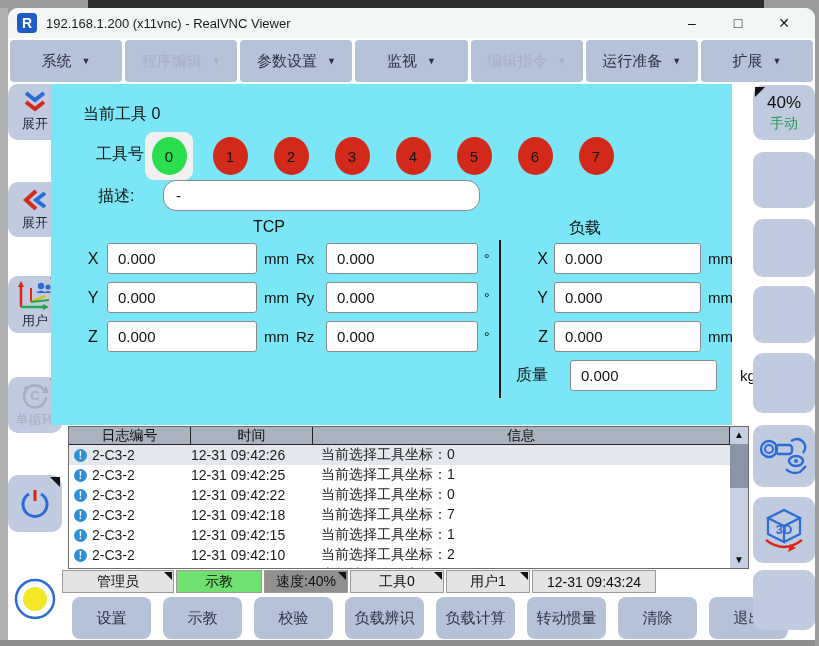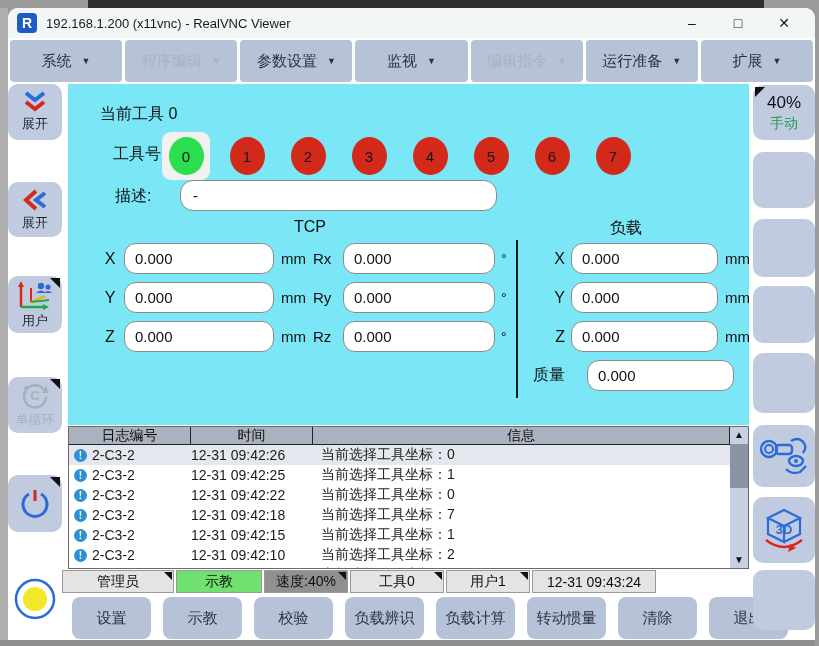--- a/index.html
+++ b/index.html
@@ -30,37 +30,37 @@
 
   
   .sbtn { position:absolute; background:#c0cbe0; border-radius:10px; display:flex; flex-direction:column; align-items:center; justify-content:center; gap:2px; font-size:13px; color:#1f2330; }
   .sbtn.disabled { color:#a8b0be; }
   .tri-tr::after { content:""; position:absolute; top:2px; right:2px; border-top:10px solid #111; border-left:10px solid transparent; }
   .tri-tl::before { content:""; position:absolute; top:2px; left:2px; border-top:10px solid #111; border-right:10px solid transparent; }
   .speed-pct { font-size:17px; color:#111; }
   .mode-lbl { font-size:14px; color:#1d9a4f; }
 
   
-  .tool-panel { position:absolute; left:68px; top:84px; width:681px; height:341px; background:#7be6f6;padding-left:46px; }
+  .tool-panel { position:absolute; left:51px; top:84px; width:681px; height:341px; background:#7be6f6;padding-left:46px; }
   .cur-tool { position:absolute; left:32px; top:20px; font-size:16px; color:#101010; }
   .toolno-label { position:absolute; left:45px; top:60px; font-size:16px; color:#101010; }
   .tool-row { position:absolute; left:94px; top:48px; display:flex; gap:13px; }
   .tool-slot { width:48px; height:48px; display:flex; align-items:center; justify-content:center; }
   .tool-slot.selected { background:#f1f1f1; border-radius:9px; }
   .tool-circle { width:35px; height:38px; border-radius:50%; background:#d3291b; color:#151515; display:flex; align-items:center; justify-content:center; font-size:15px; }
   .tool-slot.selected .tool-circle { background:#2bde4d; }
   .desc-label { position:absolute; left:47px; top:102px; font-size:16px; color:#101010; }
   .desc-input { position:absolute; left:112px; top:96px; width:317px; height:31px; background:#fff; border:1px solid #8a8a8a; border-radius:13px; font-size:15px; padding:0 12px; color:#111; font-family:inherit; }
-  .sec-title { position:absolute; font-size:16px; color:#101010; width:80px; text-align:center; }
+  .sec-title { position:absolute; font-size:16px; color:#101010; width:80px; }
   .vdivider { position:absolute; left:448px; top:156px; width:2px; height:158px; background:#1a1a1a; }
 
   .fieldrow { position:absolute; display:flex; align-items:center; height:31px; }
   .axis { width:28px; text-align:center; font-size:16px; color:#101010; }
   .axis-wide { width:42px; text-align:right; font-size:16px; color:#101010; margin-right:6px; }
-  .inp { height:31px; background:#fff; border:1px solid #8a8a8a; border-radius:12px; font-size:15px; padding:0 10px; color:#111; font-family:inherit; }
+  .inp { height:31px; background:#fff; border:1px solid #8a8a8a; border-radius:3px; font-size:15px; padding:0 10px; color:#111; font-family:inherit; }
   .inp.w1 { width:150px; }
   .inp.w2 { width:152px; }
   .inp.w3 { width:147px; }
   .unit { font-size:15px; color:#101010; margin-left:7px; }
   .raxis { font-size:15px; color:#101010; margin-left:7px; margin-right:5px; width:25px; }
   .deg { font-size:14px; color:#101010; margin-left:6px; }
 
   
   .log-table { position:absolute; left:68px; top:426px; width:681px; height:143px; background:#ffffff; border:1px solid #6a6a6a; overflow:hidden; }
   .log-header { display:flex; height:18px; background:#a9b2be; border-bottom:1px solid #222; }

